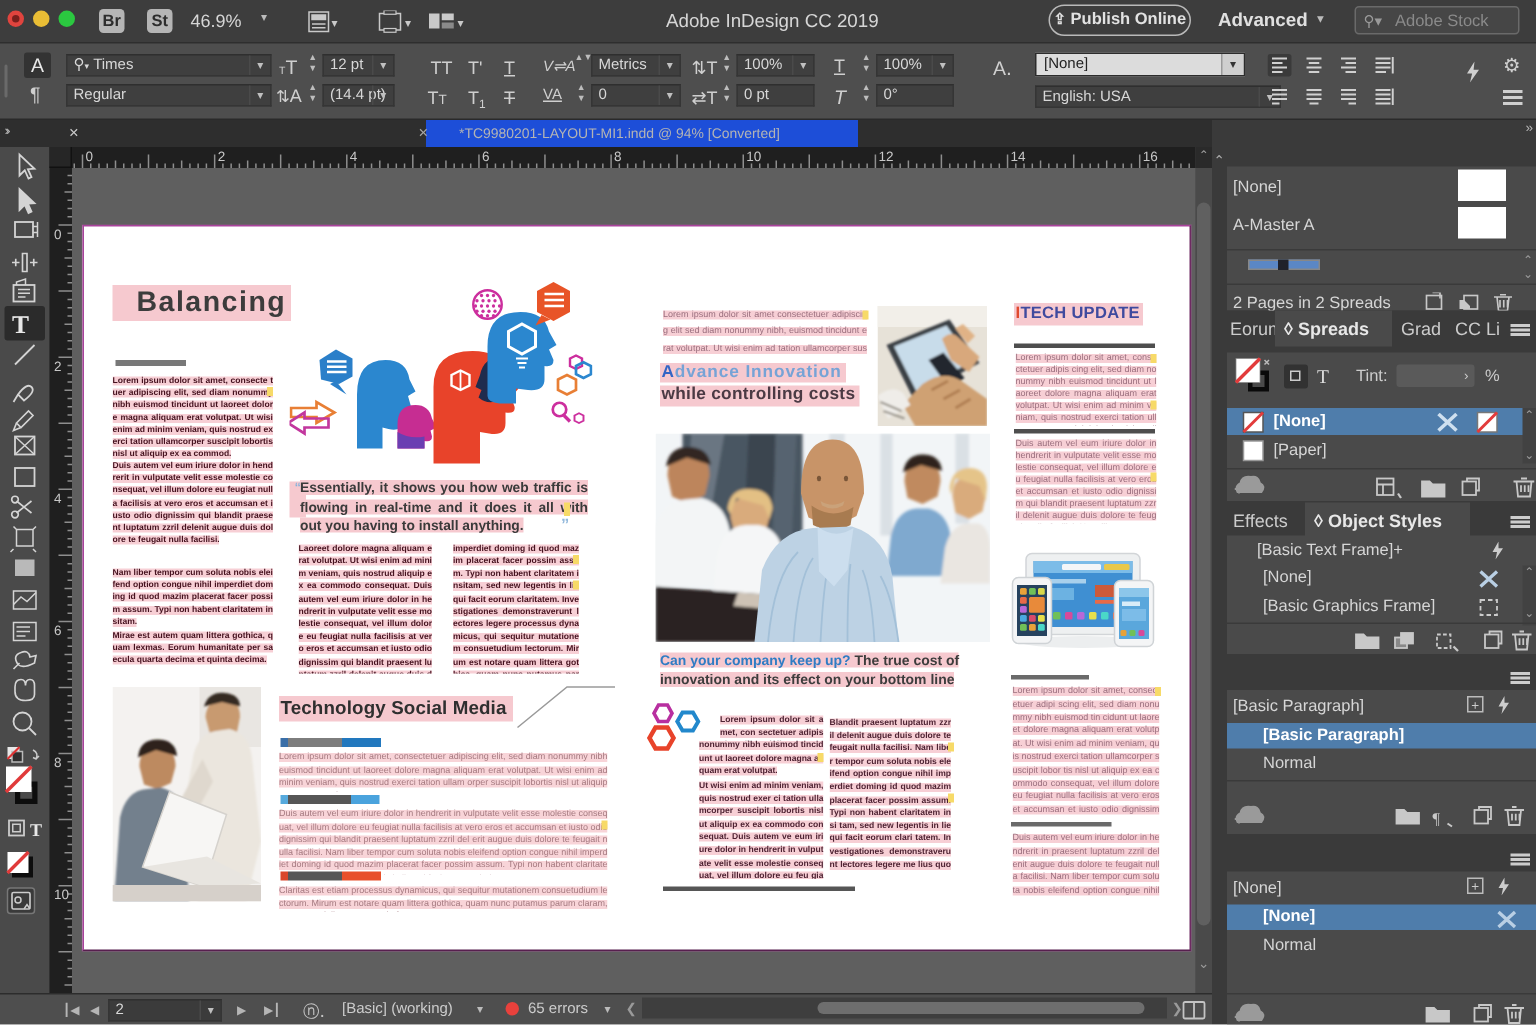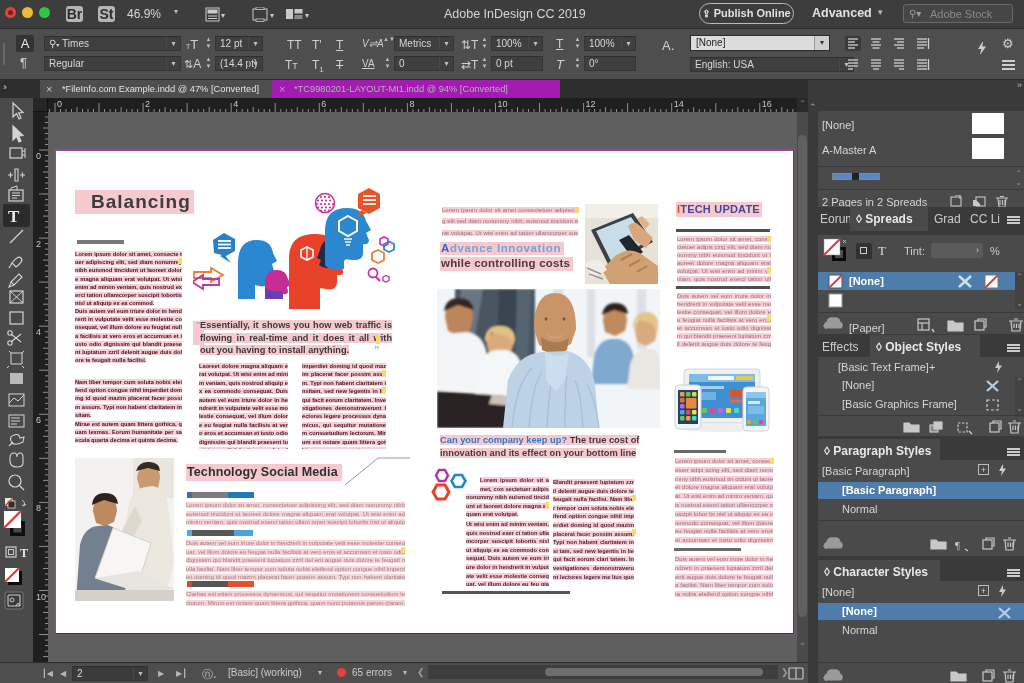--- a/index.html
+++ b/index.html
@@ -3,21 +3,21 @@
 <meta charset="utf-8">
 <style>
 * { margin:0; padding:0; box-sizing:border-box; }
 html,body { width:1024px; height:683px; overflow:hidden; font-family:"Liberation Sans",sans-serif; }
 #app { position:relative; width:1024px; height:683px; background:#4e4e4e; }
 .abs { position:absolute; }
 
 #titlebar { position:absolute; left:0; top:0; width:1024px; height:28px; background:#3d3d3d; }
 .tl { position:absolute; top:7px; width:11px; height:11px; border-radius:50%; }
 #titlebar .txt { color:#d6d6d6; font-size:12px; }
-.topbtn { position:absolute; top:6px; width:17px; height:16px; background:#b5b5b5; border-radius:3px; color:#2d2d2d; font-size:14px; font-weight:bold; text-align:center; line-height:16px; }
+.topbtn { position:absolute; top:6px; width:17px; height:16px; background:#b5b5b5; border-radius:3px; color:#2d2d2d; font-size:11px; font-weight:bold; text-align:center; line-height:16px; }
 
 #cpanel { position:absolute; left:0; top:28px; width:1024px; height:52px; background:#4e4e4e; border-top:1px solid #2e2e2e; border-bottom:1px solid #2a2a2a; }
 .fld { position:absolute; height:15px; background:#3f3f3f; border:1px solid #353535; border-top-color:#2f2f2f; color:#d8d8d8; font-size:10px; line-height:13px; padding-left:4px; }
 .fld .chev { position:absolute; right:0; top:0; width:14px; height:13px; border-left:1px solid #4a4a4a; text-align:center; color:#c0c0c0; font-size:8px; line-height:13px; }
 .cicon { position:absolute; color:#cfcfcf; font-size:11px; }
 .stepper { position:absolute; width:9px; height:15px; color:#bdbdbd; font-size:6px; line-height:7px; text-align:center; }
 
 #tabbar { position:absolute; left:0; top:80px; width:1024px; height:18px; background:#2e2e2e; }
 .dtab { position:absolute; top:0; height:18px; font-size:9.3px; color:#c8c8c8; line-height:18px; padding-left:22px; }
 
@@ -185,22 +185,21 @@
       </g>
     </svg>
     <svg class="abs" style="left:976px;top:12px;" width="12" height="14" viewBox="0 0 12 14">
         <path d="M7,0 L2,8 L5.4,8 L4,14 L10,5.5 L6.4,5.5 Z" fill="#cfcfcf"></path>
       </svg>
     <span class="cicon" style="left:1002px;top:7px;font-size:13px;">⚙</span>
     <div style="position:absolute;left:1002px;top:31px;width:13px;height:2px;background:#cfcfcf;box-shadow:0 4px 0 #cfcfcf,0 8px 0 #cfcfcf;"></div>
   </div>
   <div id="tabbar">
     <div style="position:absolute;left:3px;top:2px;color:#b9b9b9;font-size:9px;letter-spacing:-2px;">››</div>
-    <div class="dtab" style="left:40px;width:232px;background:#4e4e4e;color:#e2e2e2;">*FileInfo.com Example.indd @ 47% [Converted]</div>
-    <div class="dtab" style="left:272px;width:288px;background:#a21caf;color:#b4b4b4;">*TC9980201-LAYOUT-MI1.indd @ 94% [Converted]</div>
+    <div class="dtab" style="left:284px;width:288px;background:#1d4ed8;color:#b4b4b4;">*TC9980201-LAYOUT-MI1.indd @ 94% [Converted]</div>
     <div style="position:absolute;left:46px;top:5px;width:8px;height:8px;color:#cccccc;font-size:11px;line-height:8px;">×</div>
     <div style="position:absolute;left:279px;top:5px;width:8px;height:8px;color:#a8a8a8;font-size:11px;line-height:8px;">×</div>
   </div>
   <div id="tools">
     <svg width="33" height="564" viewBox="0 0 33 564">
       <rect width="33" height="564" fill="#4a4a4a"></rect>
       <rect x="3" y="106" width="27" height="23" fill="#2b2b2b" rx="2"></rect>
       <g fill="none" stroke="#d4d4d4" stroke-width="1.2">
         <path d="M13,5 L13,19 L16.5,15.5 L19,21 L21,20 L18.6,14.8 L23,14.5 Z"></path>
         <path d="M13,28 L13,42 L16.5,38.5 L19,44 L21,43 L18.6,37.8 L23,37.5 Z" fill="#d4d4d4"></path>
@@ -913,21 +912,21 @@
           </svg>
         <svg style="position:absolute;left:166px;top:2px;" width="15" height="15" viewBox="0 0 15 15">
             <rect x="1" y="1" width="13" height="13" fill="#fff" stroke="#777"></rect>
             <line x1="1" y1="14" x2="14" y2="1" stroke="#e23b3b" stroke-width="2"></line>
           </svg>
       </div>
       <div style="position:absolute;left:0;top:56px;width:198px;height:18px;">
         <svg style="position:absolute;left:10px;top:2px;" width="15" height="15" viewBox="0 0 15 15">
             <rect x="1" y="1" width="13" height="13" fill="#fff" stroke="#999"></rect>
           </svg>
-        <span style="position:absolute;left:31px;top:3px;margin-top:28px;">[Paper]</span>
+        <span style="position:absolute;left:31px;top:3px;">[Paper]</span>
       </div>
       <div style="position:absolute;right:0;top:37px;width:9px;height:37px;background:#424242;color:#999;font-size:8px;text-align:center;">⌃<br><br><br>⌄</div>
       <div style="position:absolute;left:0;top:77px;width:206px;height:1px;background:#3a3a3a;"></div>
       <svg style="position:absolute;left:5px;top:81px;" width="200" height="18" viewBox="0 0 200 18">
         <g fill="none" stroke="#9a9a9a" stroke-width="1.2">
           <path d="M2,12 q-2,-4 2,-6 q1,-5 7,-4 q5,-1 6,4 q4,2 1,6 z" fill="#9a9a9a"></path>
             <path d="M0,10 l6,0 m-3,-3 l0,6" stroke="#9a9a9a"></path>
           <g stroke="#c8c8c8">
               <rect x="95" y="3" width="11" height="11"></rect>
               <line x1="95" y1="7" x2="106" y2="7"></line>
@@ -982,21 +981,20 @@
             <path d="M91,4 l0,-2 l8,0 l0,8 l-2,0"></path>
             <path d="M108,4 l9,0 l-1,10 l-7,0 z M106,4 l13,0 M111,2 l3,0"></path>
             <line x1="111" y1="6.5" x2="111" y2="11"></line>
             <line x1="113.5" y1="6.5" x2="113.5" y2="11"></line>
             <line x1="116" y1="6.5" x2="116" y2="11"></line>
           </g>
         </svg>
     </div>
 
     <div class="ptab-row" style="top:359px;background:#3a3a3a;">
-      <div class="ptab act" style="left:0;width:122px;padding-left:6px;">◊ Paragraph Styles</div>
       <div class="hamb" style="position:absolute;right:4px;top:9px;width:13px;height:2px;background:#ccc;box-shadow:0 3px 0 #ccc,0 6px 0 #ccc;"></div>
     </div>
     <div class="pbody" style="top:380px;height:96px;">
       <div style="position:absolute;left:4px;top:5px;">[Basic Paragraph]</div>
       <div style="position:absolute;left:160px;top:4px;width:11px;height:11px;border:1px solid #bbb;color:#ccc;font-size:9px;text-align:center;line-height:10px;">+</div>
       <svg style="position:absolute;left:180px;top:4px;" width="9" height="12" viewBox="0 0 9 12">
           <path d="M5,0 L1,7 L4,7 L3,12 L8,4.5 L5,4.5 Z" fill="#ccc"></path>
         </svg>
       <div class="prow-sel" style="position:absolute;left:0;top:22px;width:206px;height:17px;">
           <span style="position:absolute;left:24px;top:2px;font-weight:bold;">[Basic Paragraph]</span>
@@ -1016,21 +1014,20 @@
               <path d="M182,4 l9,0 l-1,10 l-7,0 z M180,4 l13,0 M185,2 l3,0"></path>
               <line x1="185" y1="6.5" x2="185" y2="11"></line>
               <line x1="187.5" y1="6.5" x2="187.5" y2="11"></line>
               <line x1="190" y1="6.5" x2="190" y2="11"></line>
             </g>
           </g>
         </svg>
     </div>
 
     <div class="ptab-row" style="top:480px;background:#3a3a3a;">
-      <div class="ptab act" style="left:0;width:122px;padding-left:6px;">◊ Character Styles</div>
       <div class="hamb" style="position:absolute;right:4px;top:9px;width:13px;height:2px;background:#ccc;box-shadow:0 3px 0 #ccc,0 6px 0 #ccc;"></div>
     </div>
     <div class="pbody" style="top:501px;height:102px;">
       <div style="position:absolute;left:4px;top:5px;">[None]</div>
       <div style="position:absolute;left:160px;top:4px;width:11px;height:11px;border:1px solid #bbb;color:#ccc;font-size:9px;text-align:center;line-height:10px;">+</div>
       <svg style="position:absolute;left:180px;top:4px;" width="9" height="12" viewBox="0 0 9 12">
           <path d="M5,0 L1,7 L4,7 L3,12 L8,4.5 L5,4.5 Z" fill="#ccc"></path>
         </svg>
       <div class="prow-sel" style="position:absolute;left:0;top:22px;width:206px;height:17px;">
           <span style="position:absolute;left:24px;top:2px;font-weight:bold;">[None]</span>

